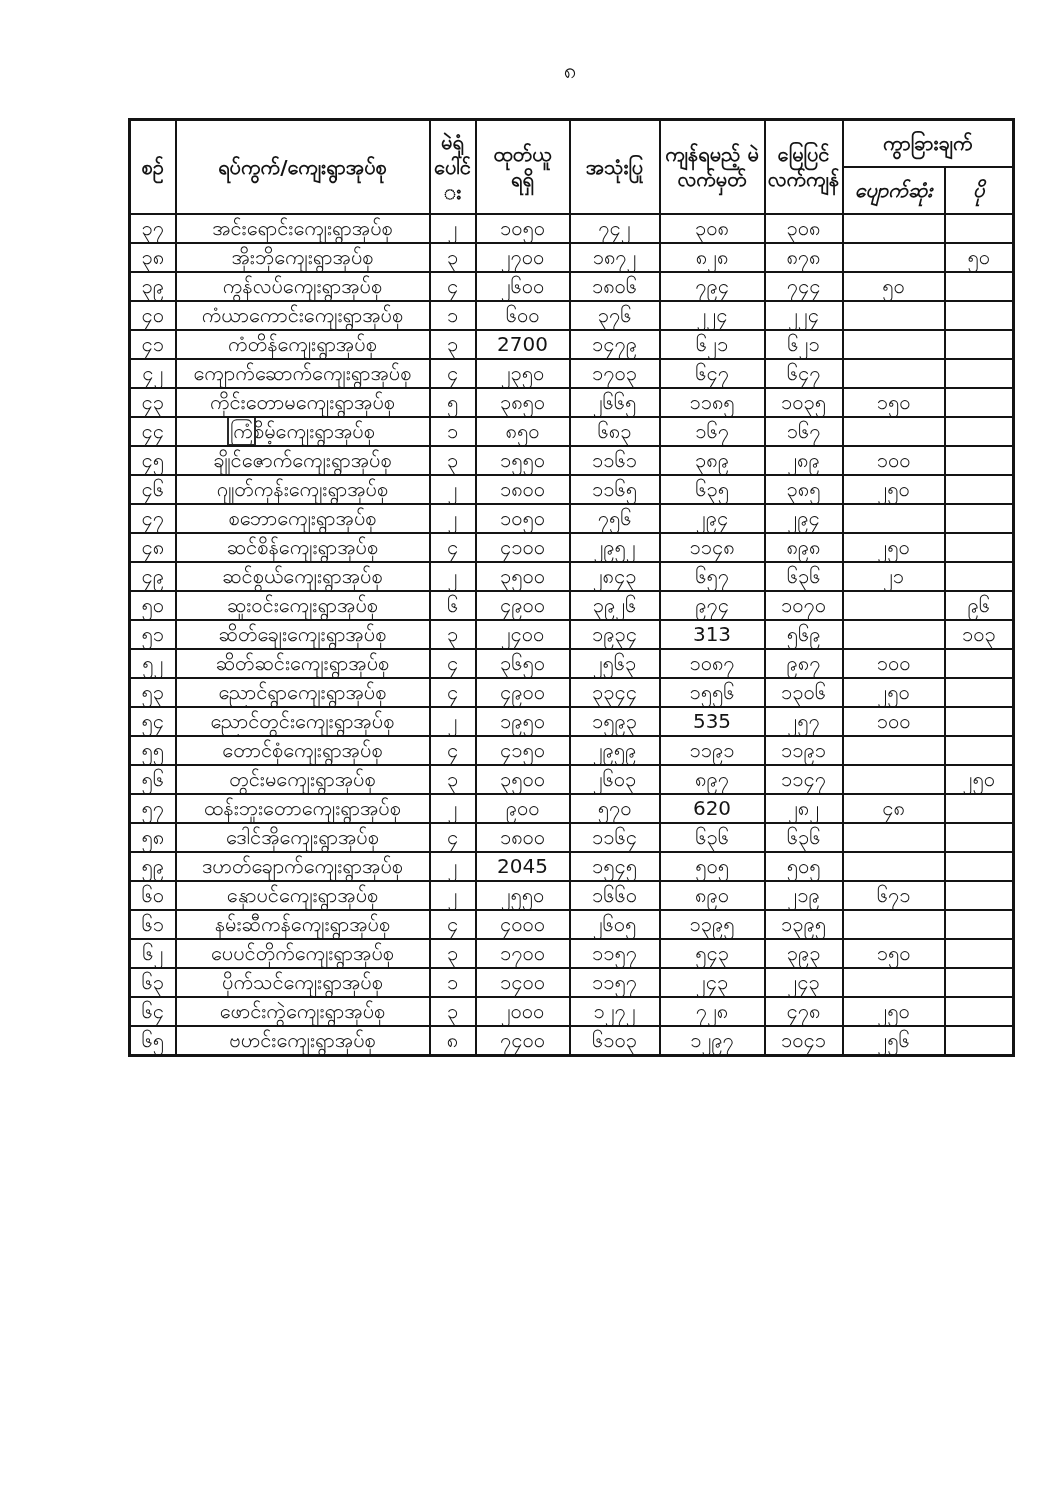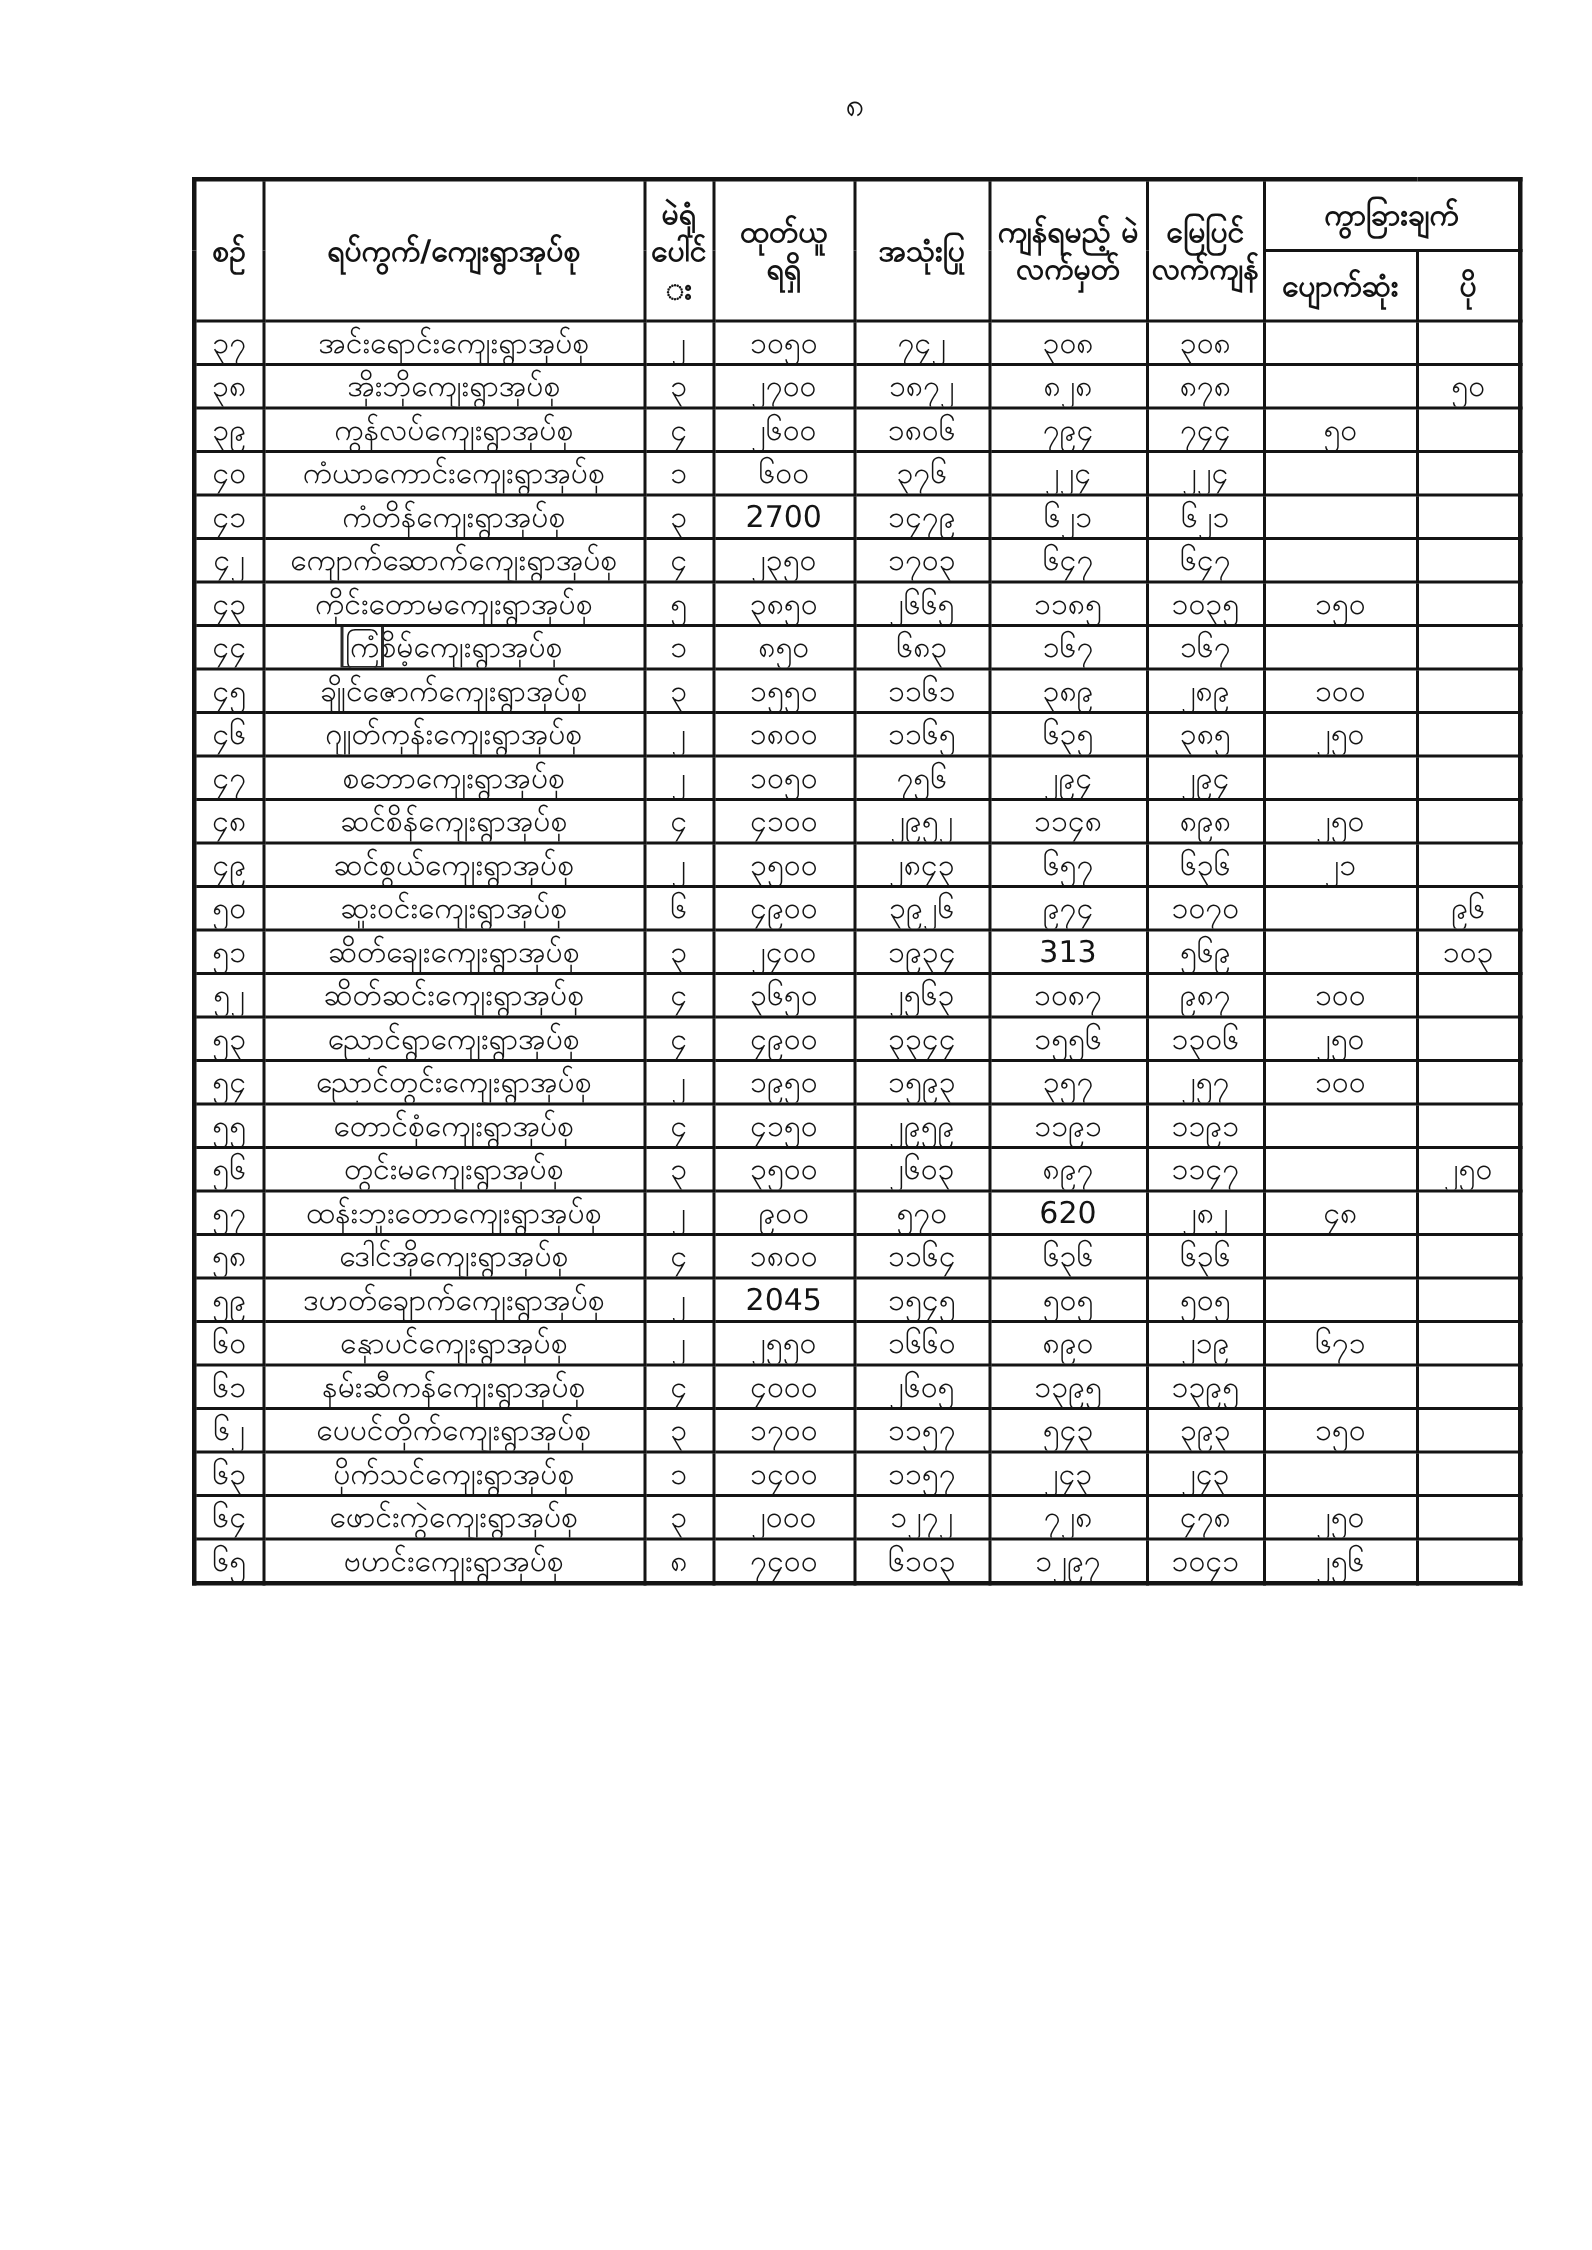--- a/index.html
+++ b/index.html
@@ -42,21 +42,21 @@
     padding: 1px 2px;
   }
   table.ballot-table thead th {
     font-weight: bold;
     text-align: center;
     word-break: normal;
     overflow-wrap: break-word;
     white-space: normal;
   }
   thead tr.hdr-top th { height: 43px; }
-  thead tr.hdr-sub th { height: 43px; }
+  thead tr.hdr-sub th { height: 43px; font-style: italic; }
   tbody tr { height: 24px; }
   td.num  { text-align: center; }
   td.name { text-align: center; padding-left: 10px; }
   .boxed {
     outline: 2px solid #2a2a2a;
     outline-offset: 1px;
   }
 </style>
 </head>
 <body>
@@ -280,21 +280,21 @@
           <td class="num">၁၃၀၆</td>
           <td class="num">၂၅၀</td>
           <td class="num"></td>
         </tr>
         <tr>
           <td class="num">၅၄</td>
           <td class="name">ညောင်တွင်းကျေးရွာအုပ်စု</td>
           <td class="num">၂</td>
           <td class="num">၁၉၅၀</td>
           <td class="num">၁၅၉၃</td>
-          <td class="num">၃၅၇</td>
+          <td class="num">535</td>
           <td class="num">၂၅၇</td>
           <td class="num">၁၀၀</td>
           <td class="num"></td>
         </tr>
         <tr>
           <td class="num">၅၅</td>
           <td class="name">တောင်စုံကျေးရွာအုပ်စု</td>
           <td class="num">၄</td>
           <td class="num">၄၁၅၀</td>
           <td class="num">၂၉၅၉</td>

